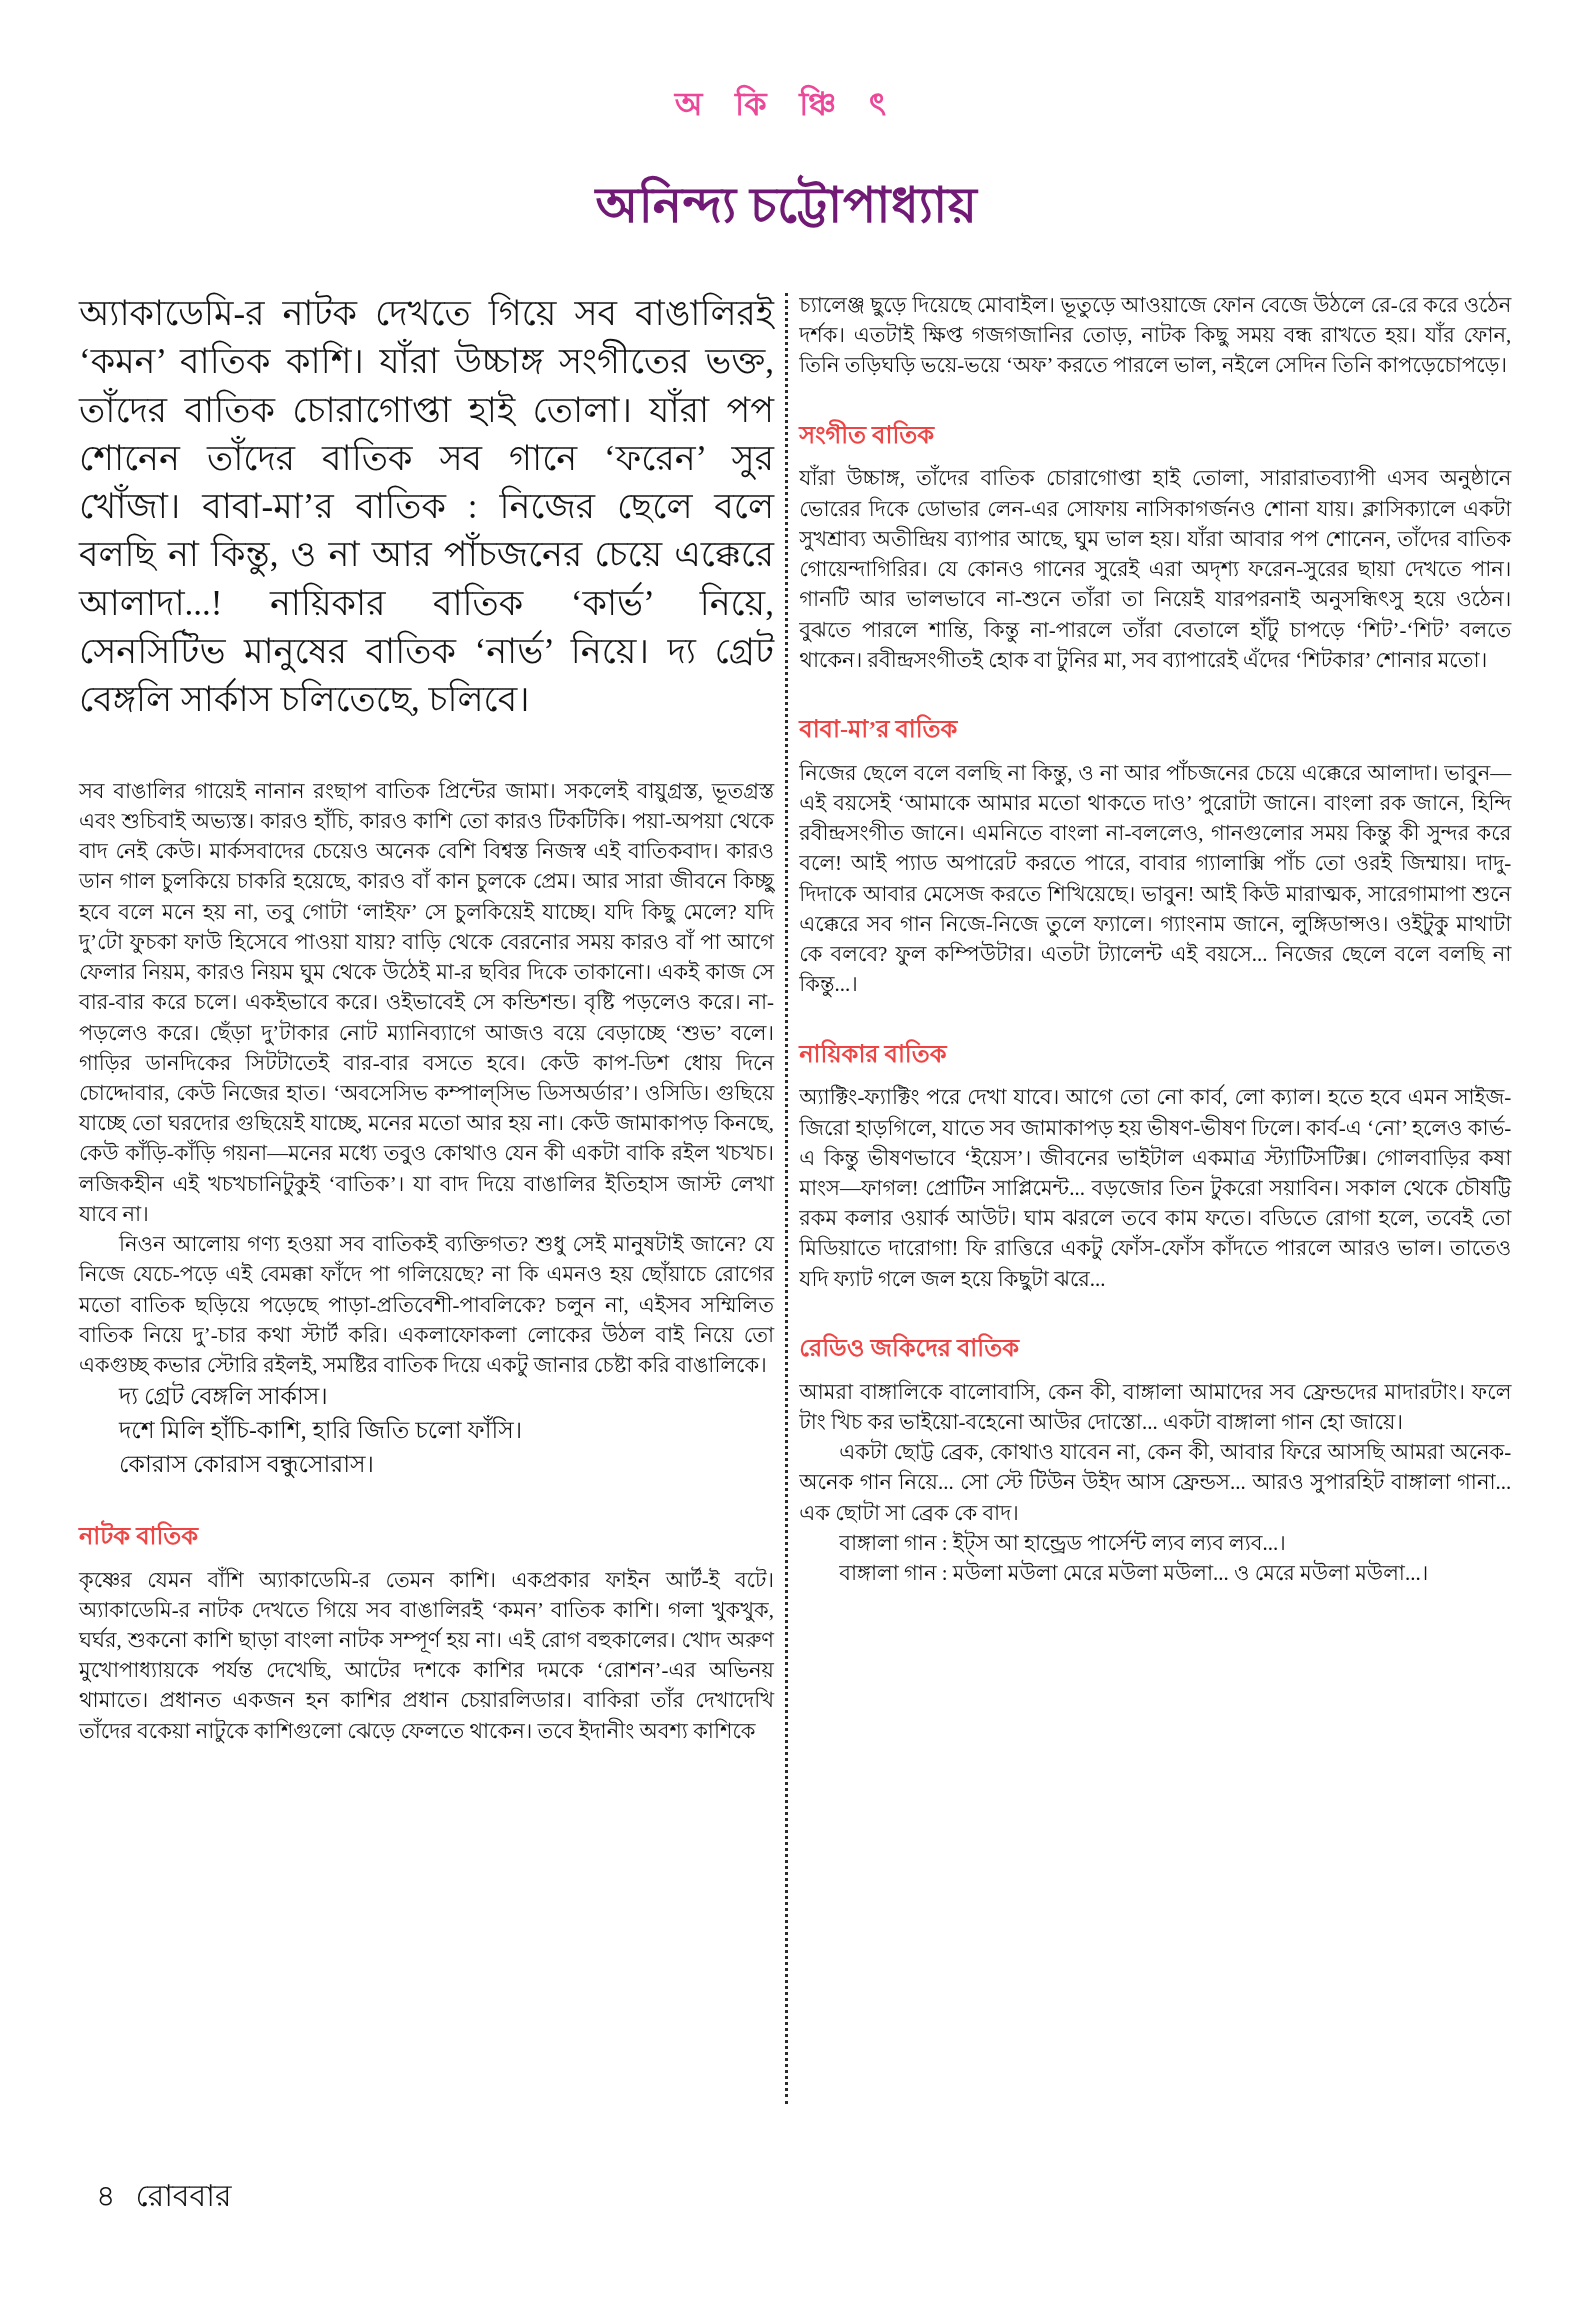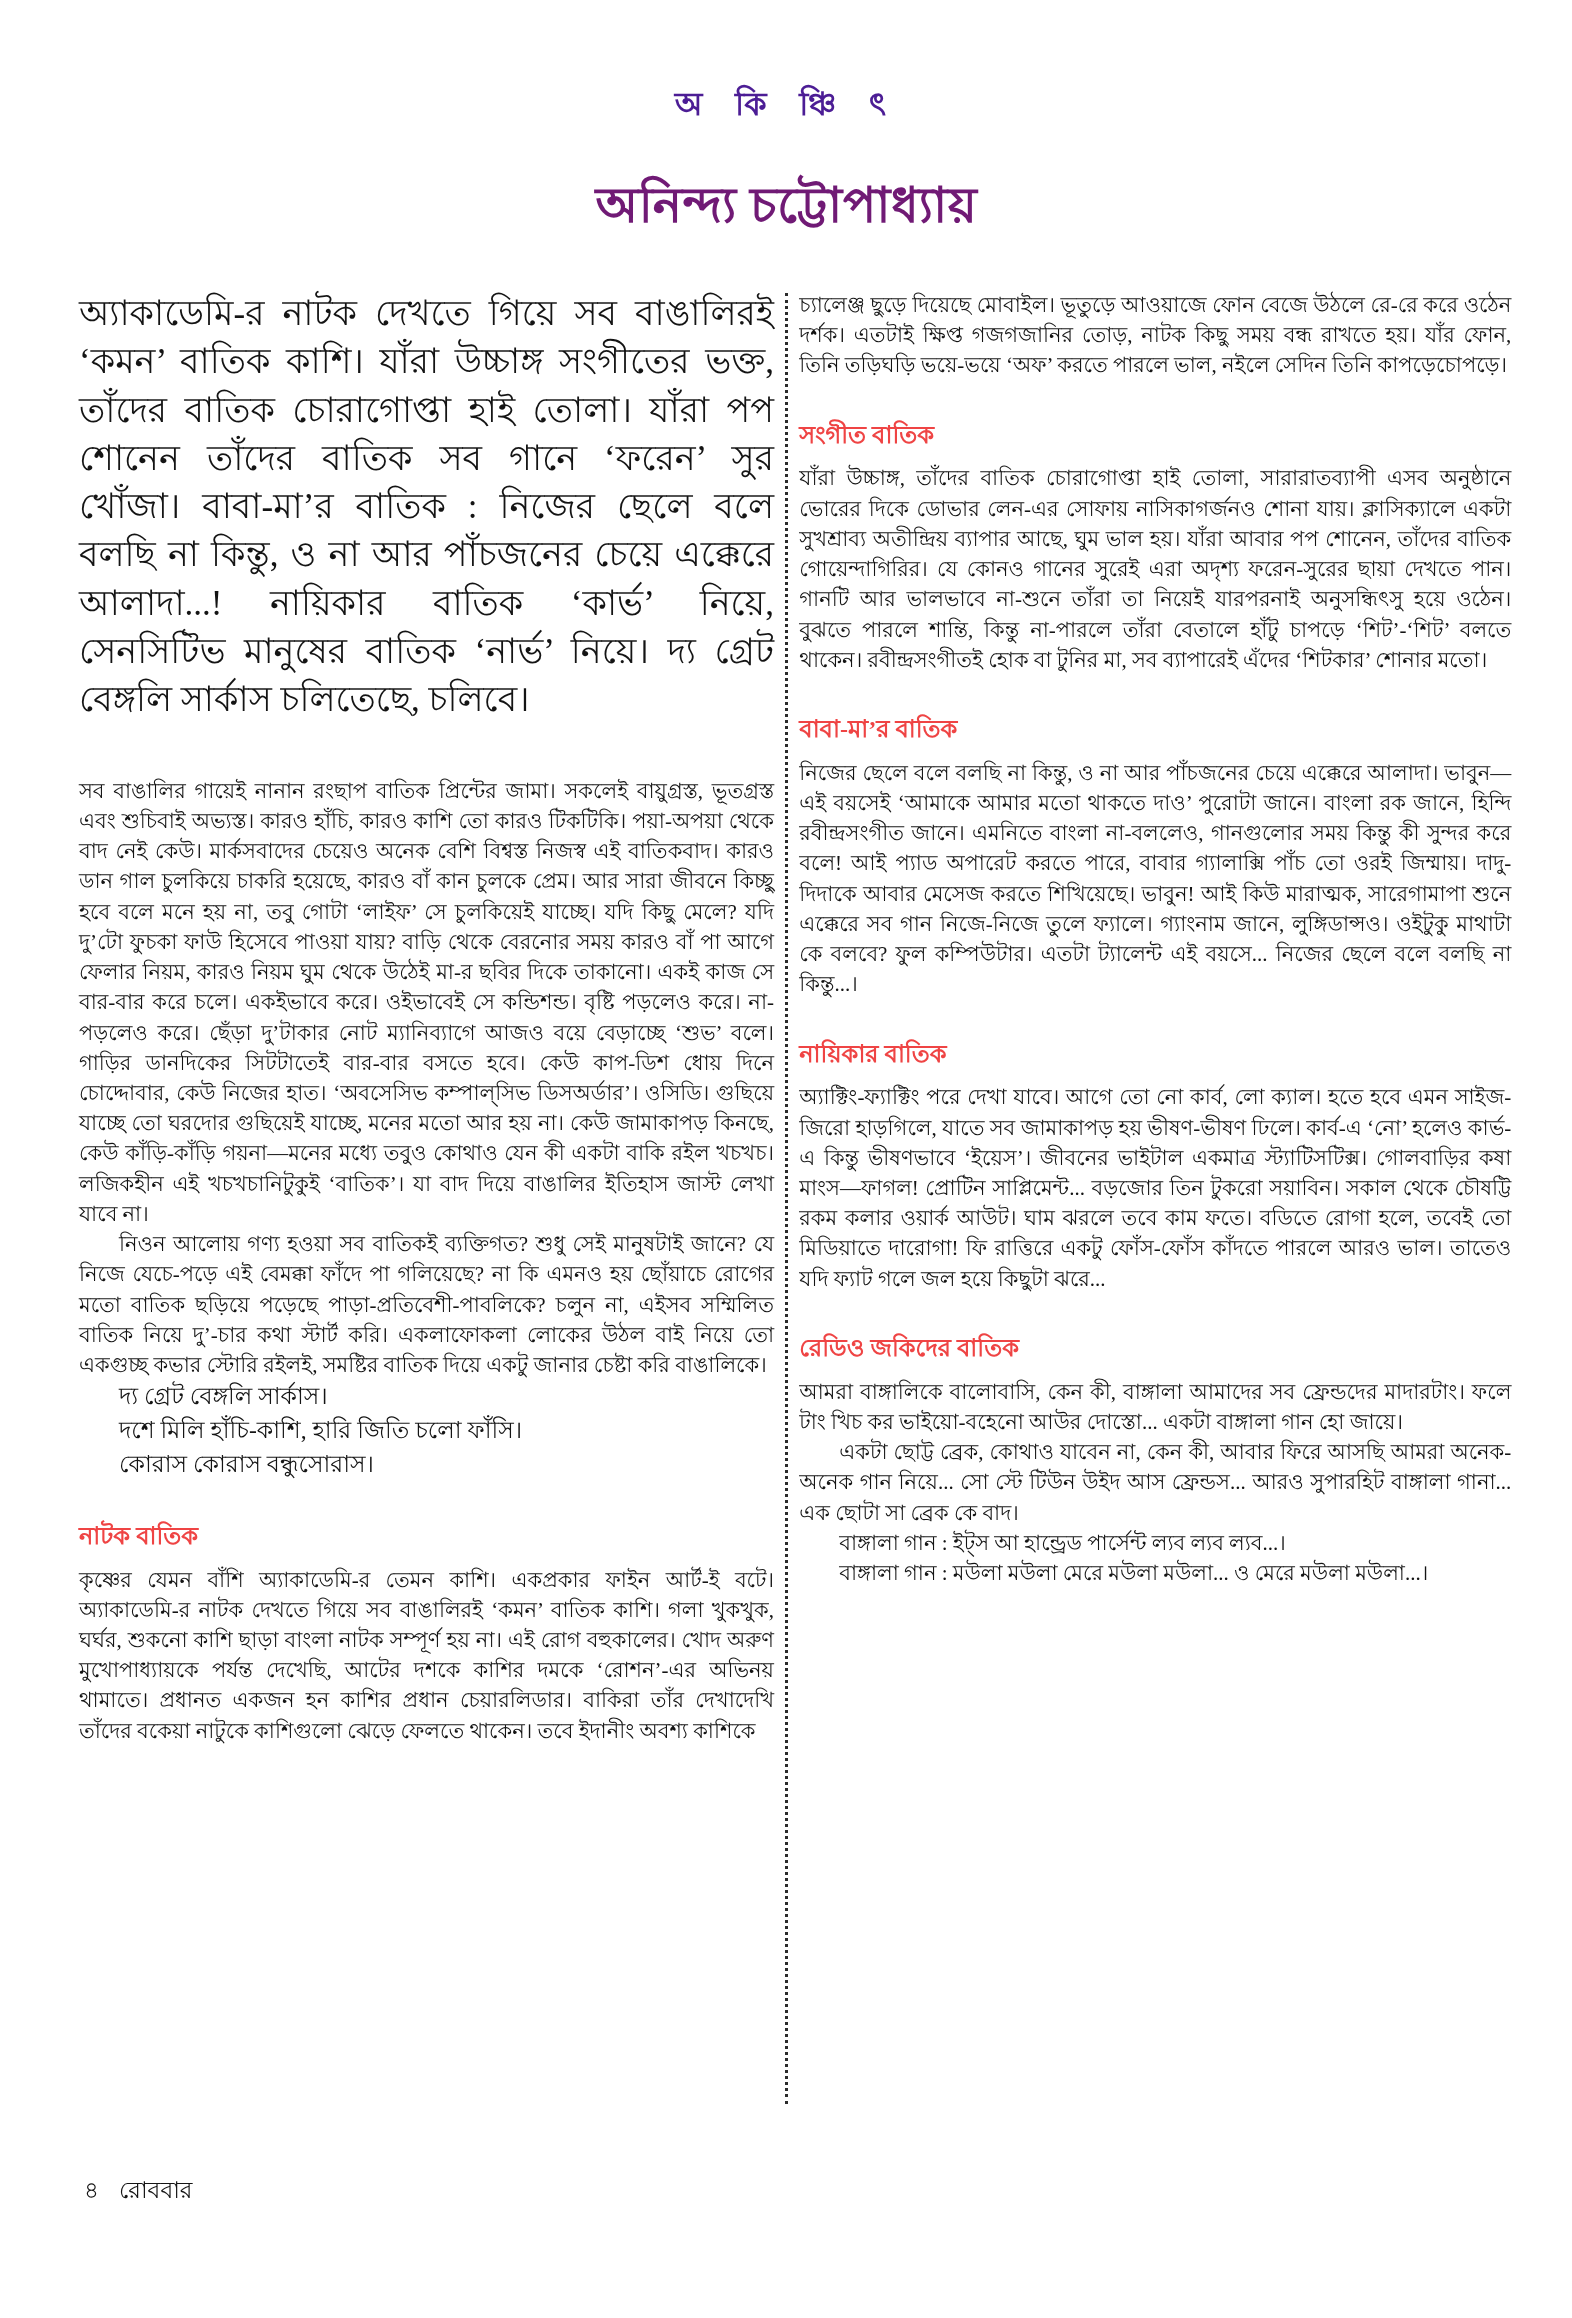--- a/index.html
+++ b/index.html
@@ -69,31 +69,31 @@
   .section-heading {
     font-size: 24px;
     font-weight: bold;
     text-align: left;
     margin: 35px 0 7.7px 0;
     color: #ef4444;
   }
   .page-footer {
     position: absolute;
     top: 2172px;
-    left: 84px;
-    font-size: 23px;
+    left: 96px;
+    font-size: 30px;
     color: #141414;
   }
   .page-footer .magazine { margin-left: 20px; }
 </style>
 </head>
 <body>
 
 <header class="page-header">
-  <div class="kicker" style="color: #4c1d95;">অ কি ঞ্চি ৎ</div>
+  <div class="kicker" style="color: #ec4899;">অ কি ঞ্চি ৎ</div>
   <h1 class="author">অনিন্দ্য চট্টোপাধ্যায়</h1>
 </header>
 
 <main class="columns">
   <div class="col col-left">
       <div class="lead">অ্যাকাডেমি-র নাটক দেখতে গিয়ে সব বাঙালিরই ‘কমন’ বাতিক কাশি। যাঁরা উচ্চাঙ্গ সংগীতের ভক্ত, তাঁদের বাতিক চোরাগোপ্তা হাই তোলা। যাঁরা পপ শোনেন তাঁদের বাতিক সব গানে ‘ফরেন’ সুর খোঁজা। বাবা-মা’র বাতিক : নিজের ছেলে বলে বলছি না কিন্তু, ও না আর পাঁচজনের চেয়ে এক্কেরে আলাদা...! নায়িকার বাতিক ‘কার্ভ’ নিয়ে, সেনসিটিভ মানুষের বাতিক ‘নার্ভ’ নিয়ে। দ্য গ্রেট বেঙ্গলি সার্কাস চলিতেছে, চলিবে।</div>
       <p class="para">সব বাঙালির গায়েই নানান রংছাপ বাতিক প্রিন্টের জামা। সকলেই বায়ুগ্রস্ত, ভূতগ্রস্ত এবং শুচিবাই অভ্যস্ত। কারও হাঁচি, কারও কাশি তো কারও টিকটিকি। পয়া-অপয়া থেকে বাদ নেই কেউ। মার্কসবাদের চেয়েও অনেক বেশি বিশ্বস্ত নিজস্ব এই বাতিকবাদ। কারও ডান গাল চুলকিয়ে চাকরি হয়েছে, কারও বাঁ কান চুলকে প্রেম। আর সারা জীবনে কিচ্ছু হবে বলে মনে হয় না, তবু গোটা ‘লাইফ’ সে চুলকিয়েই যাচ্ছে। যদি কিছু মেলে? যদি দু’টো ফুচকা ফাউ হিসেবে পাওয়া যায়? বাড়ি থেকে বেরনোর সময় কারও বাঁ পা আগে ফেলার নিয়ম, কারও নিয়ম ঘুম থেকে উঠেই মা-র ছবির দিকে তাকানো। একই কাজ সে বার-বার করে চলে। একইভাবে করে। ওইভাবেই সে কন্ডিশন্ড। বৃষ্টি পড়লেও করে। না-পড়লেও করে। ছেঁড়া দু’টাকার নোট ম্যানিব্যাগে আজও বয়ে বেড়াচ্ছে ‘শুভ’ বলে। গাড়ির ডানদিকের সিটটাতেই বার-বার বসতে হবে। কেউ কাপ-ডিশ ধোয় দিনে চোদ্দোবার, কেউ নিজের হাত। ‘অবসেসিভ কম্পাল্‌সিভ ডিসঅর্ডার’। ওসিডি। গুছিয়ে যাচ্ছে তো ঘরদোর গুছিয়েই যাচ্ছে, মনের মতো আর হয় না। কেউ জামাকাপড় কিনছে, কেউ কাঁড়ি-কাঁড়ি গয়না—মনের মধ্যে তবুও কোথাও যেন কী একটা বাকি রইল খচখচ। লজিকহীন এই খচখচানিটুকুই ‘বাতিক’। যা বাদ দিয়ে বাঙালির ইতিহাস জাস্ট লেখা যাবে না।</p>
       <p class="para indent">নিওন আলোয় গণ্য হওয়া সব বাতিকই ব্যক্তিগত? শুধু সেই মানুষটাই জানে? যে নিজে যেচে-পড়ে এই বেমক্কা ফাঁদে পা গলিয়েছে? না কি এমনও হয় ছোঁয়াচে রোগের মতো বাতিক ছড়িয়ে পড়েছে পাড়া-প্রতিবেশী-পাবলিকে? চলুন না, এইসব সম্মিলিত বাতিক নিয়ে দু’-চার কথা স্টার্ট করি। একলাফোকলা লোকের উঠল বাই নিয়ে তো একগুচ্ছ কভার স্টোরি রইলই, সমষ্টির বাতিক দিয়ে একটু জানার চেষ্টা করি বাঙালিকে।</p>
       <p class="verse">দ্য গ্রেট বেঙ্গলি সার্কাস।</p>
       <p class="verse">দশে মিলি হাঁচি-কাশি, হারি জিতি চলো ফাঁসি।</p>

